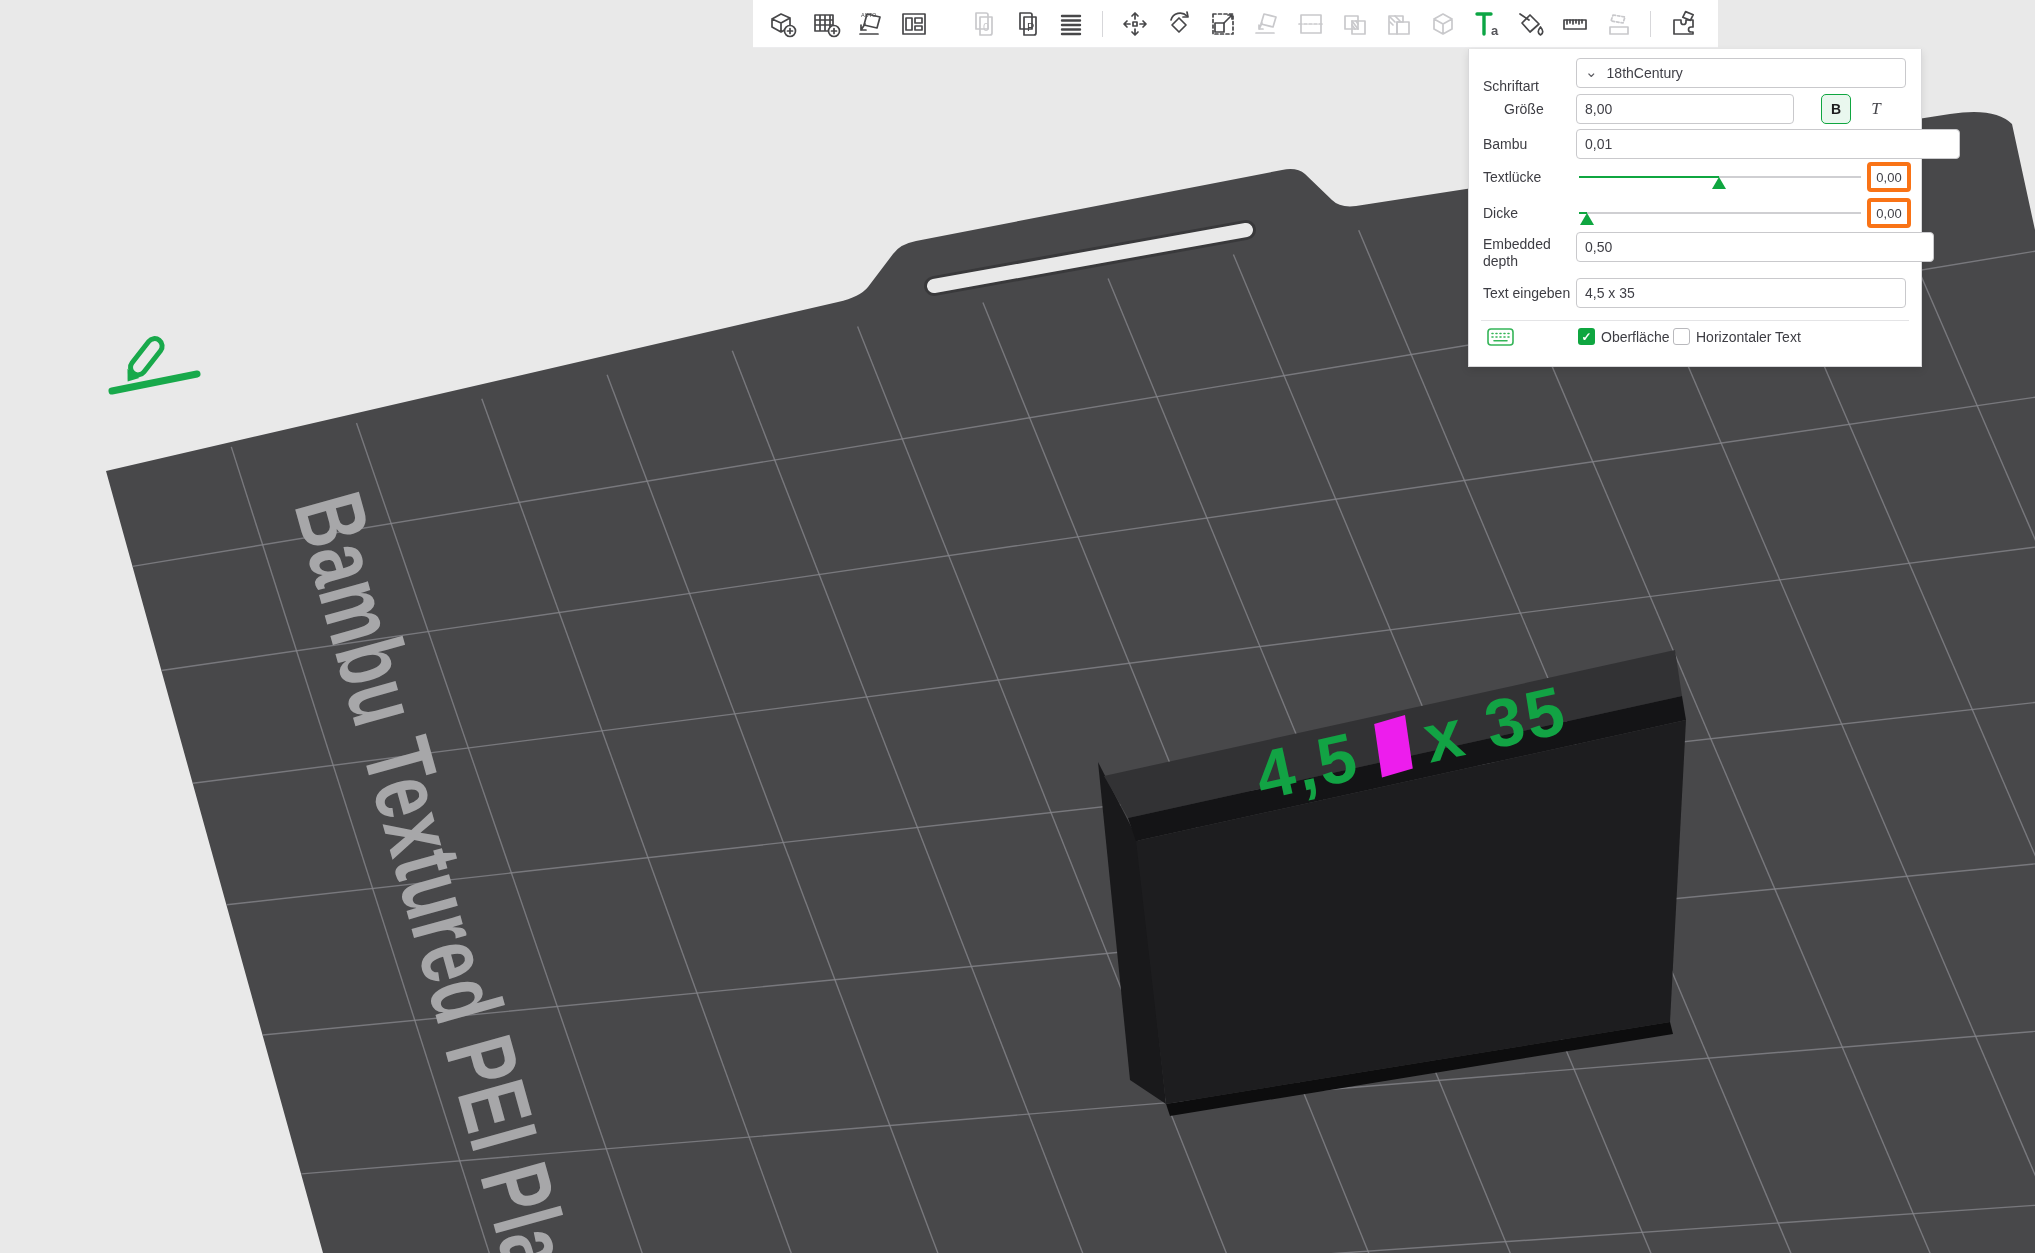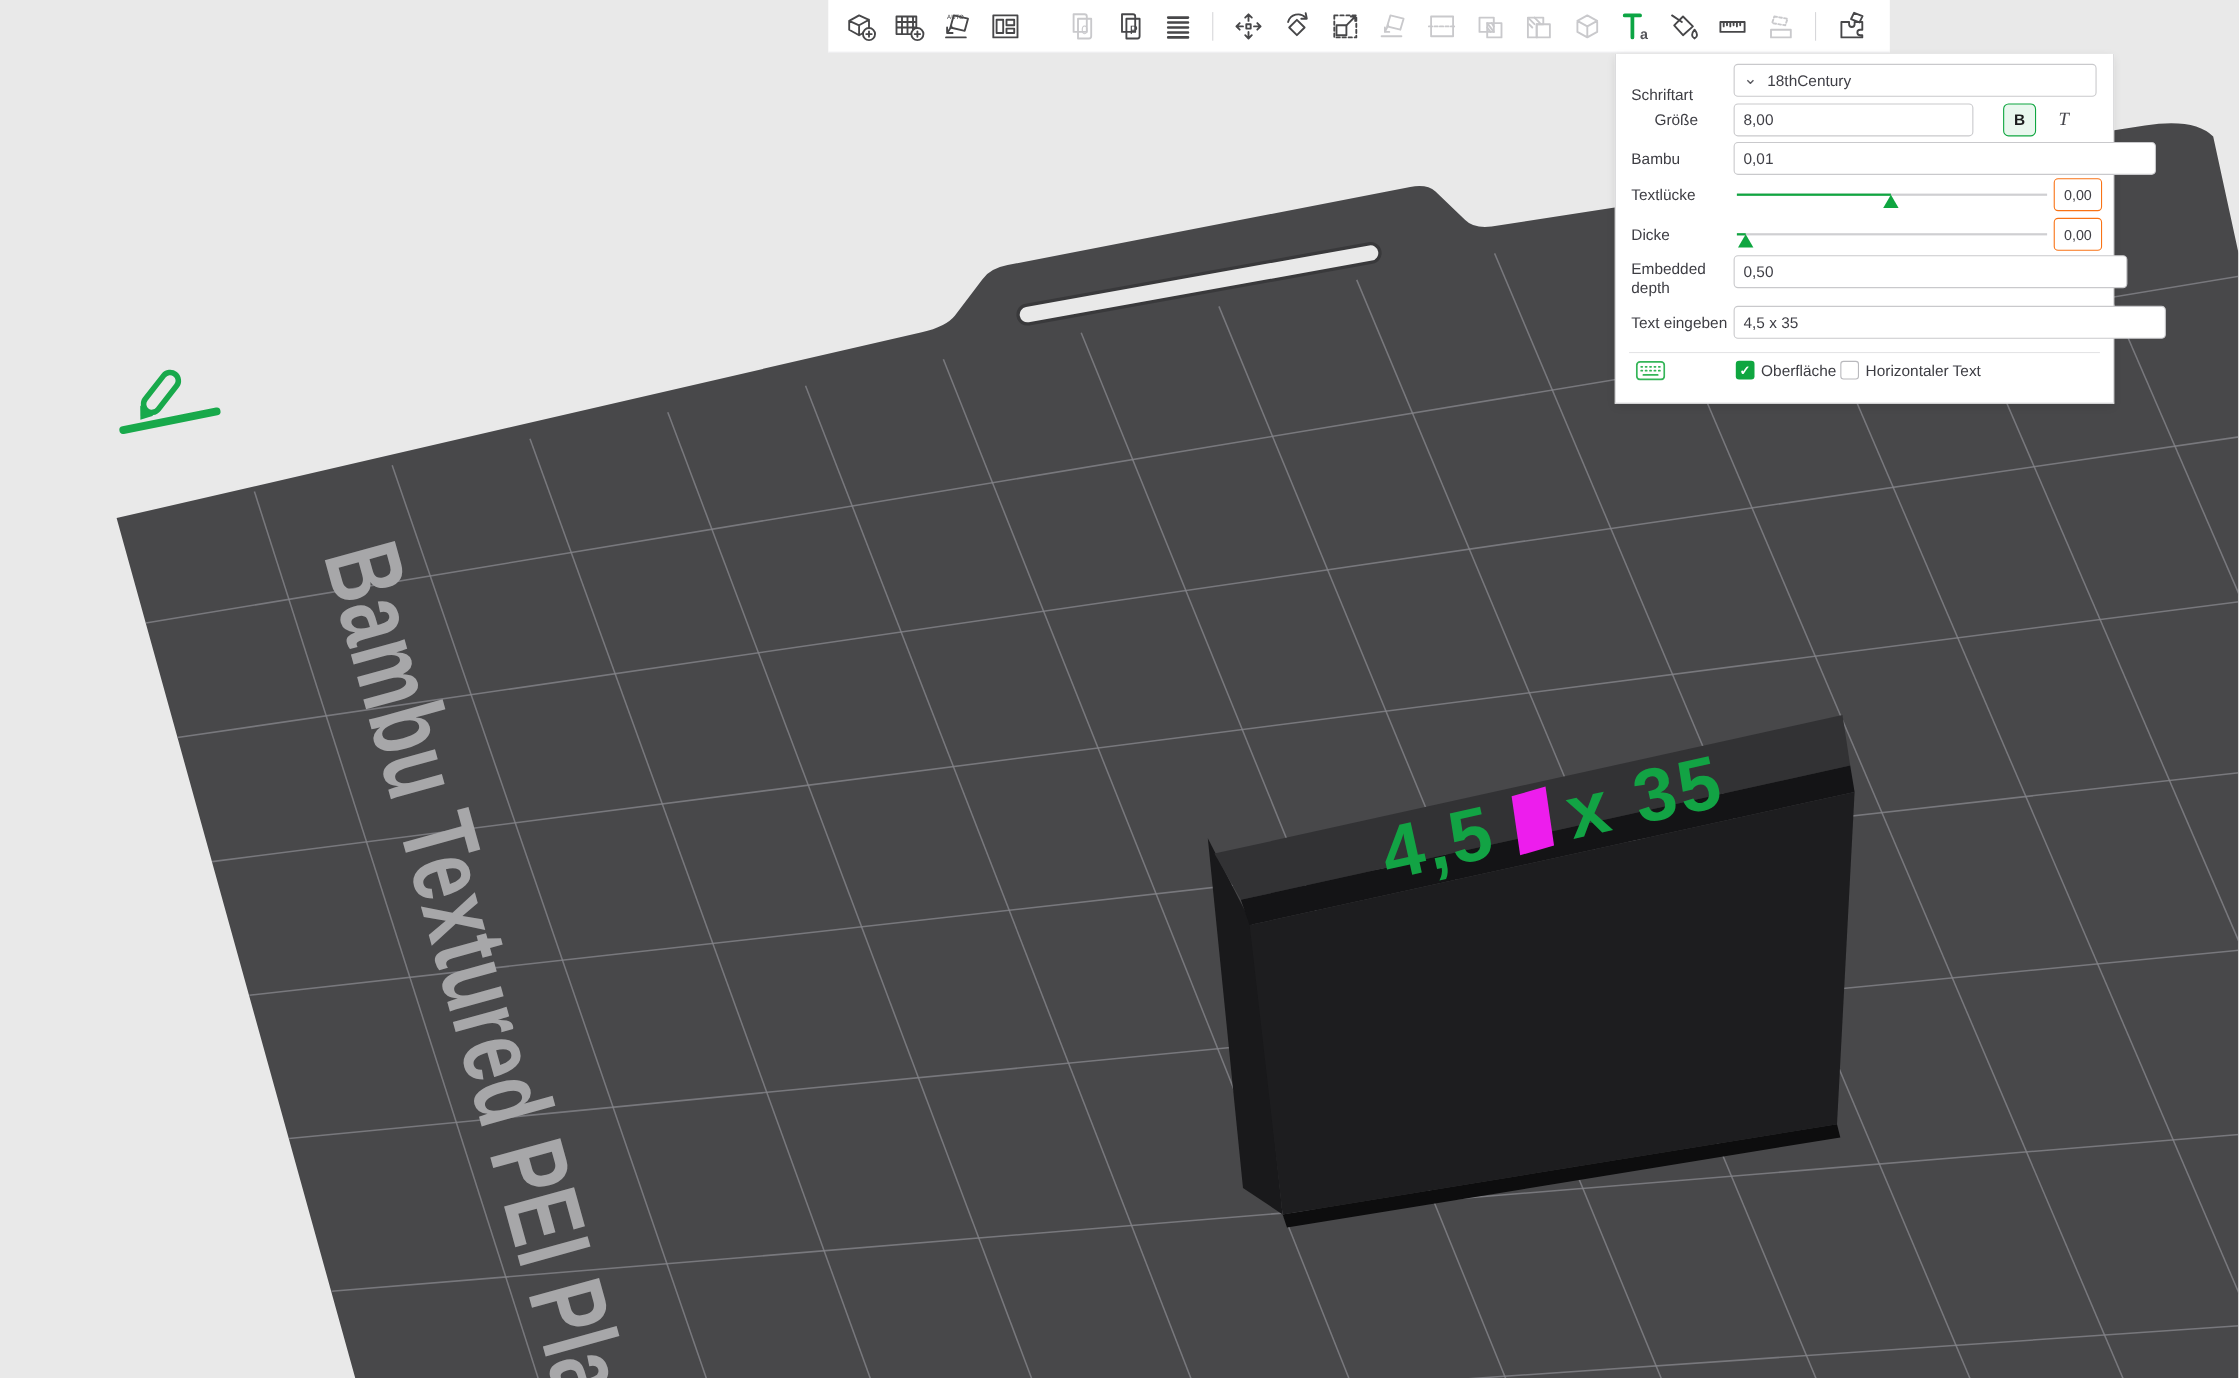--- a/index.html
+++ b/index.html
@@ -31,21 +31,21 @@
   .sq-btn{position:absolute;width:30px;height:30px;border-radius:5px;display:flex;align-items:center;
           justify-content:center;box-sizing:border-box;cursor:pointer;}
   .sq-btn.bold-on{border:1.5px solid #0fa640;background:#e9f7ee;font-weight:bold;color:#1c1c1e;}
   .sq-btn.italic-off{border:none;background:transparent;font-style:italic;color:#46464c;
           font-family:"Liberation Serif",serif;font-size:17px;}
   .slider{position:absolute;height:18px;cursor:pointer;}
   .track{position:absolute;left:0;right:0;top:8px;height:2px;background:#cfcfd2;}
   .track-fill{position:absolute;top:8px;height:2px;background:#0fa640;}
   .thumb{position:absolute;top:9px;width:0;height:0;border-left:7px solid transparent;
          border-right:7px solid transparent;border-bottom:12px solid #0fa640;}
-  .valbox{position:absolute;width:44px;height:30px;border:1px solid #f97316;border-radius:4px;
+  .valbox{position:absolute;width:44px;height:30px;border:4px solid #f97316;border-radius:4px;
           display:flex;align-items:center;justify-content:center;font-size:13px;color:#3f3f46;box-sizing:border-box;}
   .pdivider{position:absolute;left:12px;right:12px;height:1px;background:#e4e4e6;}
   .checkbox{position:absolute;width:17px;height:17px;border-radius:3px;box-sizing:border-box;
             display:flex;align-items:center;justify-content:center;cursor:pointer;}
   .checkbox.on{background:#0fa640;color:#fff;font-size:12px;font-weight:bold;}
   .checkbox.off{background:#fff;border:1px solid #b9b9bd;}
   .cb-label{position:absolute;line-height:17px;}
   .kbd-btn{position:absolute;cursor:pointer;}
 </style>
 </head>
@@ -305,21 +305,21 @@
     <div class="valbox" style="left:398px;top:-6px;">0,00</div>
   </div>
 
   <div class="prow" style="top:183px;">
     <span class="plabel" style="top:4px;width:88px;">Embedded depth</span>
     <input class="pfield" style="left: 107px; top: 0px; width: 358px;" value="0,50">
   </div>
 
   <div class="prow" style="top:229px;">
     <span class="plabel" style="top:7px;">Text eingeben</span>
-    <input class="pfield" style="left: 107px; top: 0px; width: 393px;" value="4,5 x 35">
+    <input class="pfield" style="left: 107px; top: 0px; width: 330px;" value="4,5 x 35">
   </div>
 
   <div class="pdivider" style="top:271px;"></div>
 
   <div class="prow" style="top:278px;">
     <span class="kbd-btn" style="left:18px;top:1px;">
       <svg width="27" height="18" viewBox="0 0 27 18" fill="none" stroke="#35b558" stroke-width="1.6" stroke-linecap="round">
         <rect x="1" y="1" width="25" height="16" rx="3"></rect>
         <path d="M5 5.5 H6 M9 5.5 H10 M13 5.5 H14 M17 5.5 H18 M21 5.5 H22 M5 9 H6 M9 9 H10 M13 9 H14 M17 9 H18 M21 9 H22 M7 12.8 H20"></path>
       </svg>

